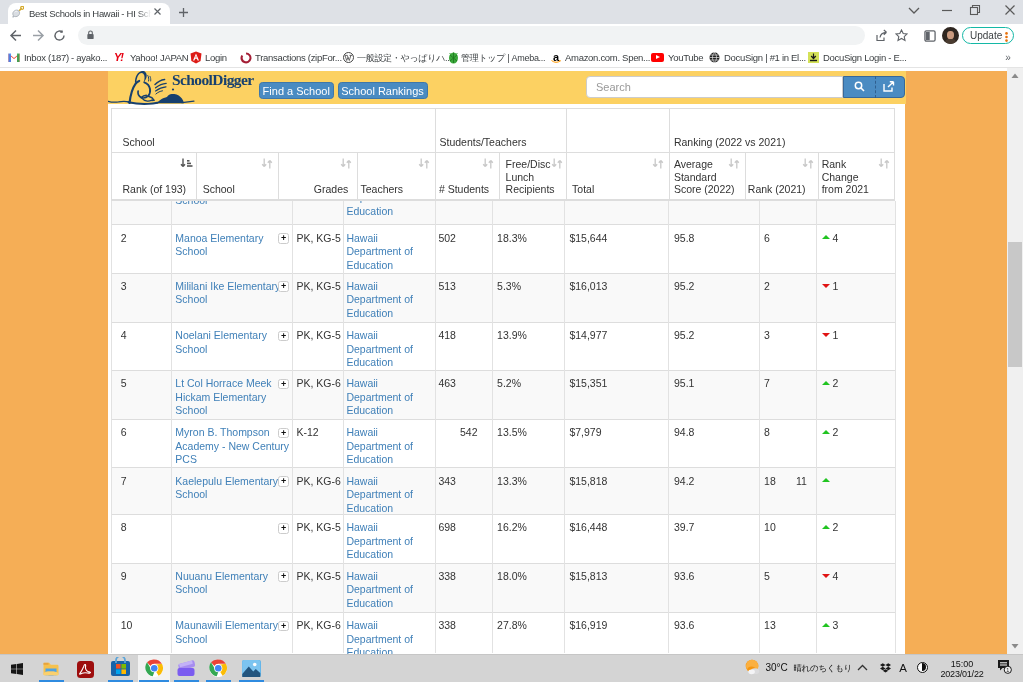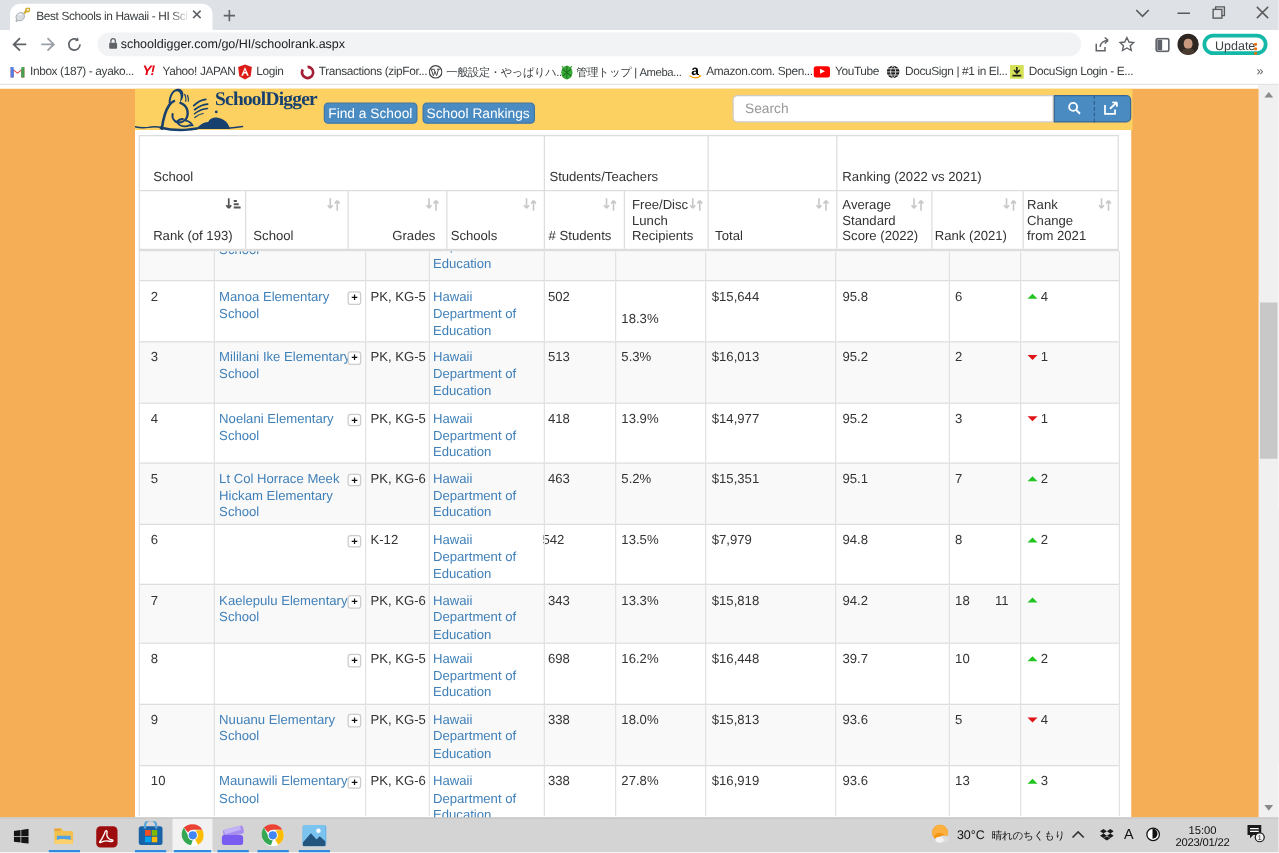--- a/index.html
+++ b/index.html
@@ -46,37 +46,36 @@
     </svg>
 <svg class="ic" style="left:53px;top:29px;" width="13" height="13" viewBox="0 0 13 13">
       <path d="M11 6.5 A4.5 4.5 0 1 1 9.5 3.2" stroke="#5f6368" stroke-width="1.4" fill="none"></path>
       <path d="M9.2 0.8 L9.8 3.6 L7 3.9 Z" fill="#5f6368"></path>
     </svg>
 <div class="abs" style="left:78px;top:26px;width:787px;height:19px;background:#f1f3f4;border-radius:10px;"></div>
 <svg class="ic" style="left:86px;top:30px;" width="9" height="10" viewBox="0 0 10 11">
       <rect x="1.5" y="4.5" width="7" height="5.5" rx="1" fill="#5f6368"></rect>
       <path d="M3 4.5 V3 a2 2 0 0 1 4 0 V4.5" fill="none" stroke="#5f6368" stroke-width="1.2"></path>
     </svg>
-<div class="abs" style="left:96.5px;top:29px;width:400px;height:14px;font-size:10px;color:#202124;line-height:14px;">schooldigger.com/go/HI/schoolrank.aspx</div>
 <svg class="ic" style="left:875px;top:29px;" width="14" height="13" viewBox="0 0 14 13">
       <path d="M2 6 V11.5 H9 V8.5" fill="none" stroke="#5f6368" stroke-width="1.2"></path>
       <path d="M5 8.5 C5.5 5 8 3.5 11.5 3.3 M11.5 3.3 L8.8 1 M11.5 3.3 L8.8 5.8" fill="none" stroke="#5f6368" stroke-width="1.2"></path>
     </svg>
 <svg class="ic" style="left:895px;top:29px;" width="13" height="13" viewBox="0 0 13 13">
       <path d="M6.5 1 L8.2 4.6 L12 5 L9.2 7.6 L10 11.4 L6.5 9.4 L3 11.4 L3.8 7.6 L1 5 L4.8 4.6 Z" fill="none" stroke="#5f6368" stroke-width="1.1"></path>
     </svg>
 <svg class="ic" style="left:924px;top:30px;" width="12" height="12" viewBox="0 0 13 13">
       <rect x="1" y="1" width="11" height="11" rx="1.5" fill="none" stroke="#60646a" stroke-width="1.4"></rect>
       <rect x="2" y="2" width="4.2" height="9" fill="#60646a"></rect>
     </svg>
 <div class="abs" style="left:942px;top:27px;width:17px;height:17px;border-radius:50%;background:#2e2620;overflow:hidden;">
       <div style="position:absolute;left:5px;top:3.5px;width:7px;height:8px;border-radius:45%;background:#c8997e;"></div>
       <div style="position:absolute;left:3px;top:11.5px;width:11px;height:6px;border-radius:4px 4px 0 0;background:#4a3b30;"></div>
     </div>
-<div class="abs" style="left:962px;top:27px;width:52px;height:16.5px;border:3px solid #14b8a6;border-radius:8.5px;background:#fff;font-size:10px;color:#3c4043;line-height:15px;text-align:left;"><span style="margin-left:7px;">Update</span><svg style="position:absolute;right:5px;top:3.5px;" width="3" height="10" viewBox="0 0 3 10">
+<div class="abs" style="left:962px;top:27px;width:52px;height:16.5px;border:1px solid #14b8a6;border-radius:8.5px;background:#fff;font-size:10px;color:#3c4043;line-height:15px;text-align:left;"><span style="margin-left:7px;">Update</span><svg style="position:absolute;right:5px;top:3.5px;" width="3" height="10" viewBox="0 0 3 10">
         <circle cx="1.5" cy="1.4" r="1.3" fill="#e8710a"></circle>
         <circle cx="1.5" cy="5" r="1.3" fill="#e8710a"></circle>
         <circle cx="1.5" cy="8.6" r="1.3" fill="#e8710a"></circle>
       </svg></div>
 <div class="abs" style="left:0;top:47px;width:1023px;height:21px;background:#fff;border-bottom:1px solid #e4e4e4;"></div>
 <svg class="ic" style="left:8px;top:52px;" width="12" height="11" viewBox="0 0 12 11">
       <path d="M0.5 10 V1.5 L6 6 L11.5 1.5 V10 H9 V4.5 L6 7 L3 4.5 V10 Z" fill="#ea4335"></path>
       <path d="M0.5 1.5 h2.5 v8.5 h-2.5 z" fill="#4285f4" opacity="0.9"></path>
       <path d="M9 1.5 h2.5 v8.5 h-2.5 z" fill="#34a853" opacity="0.9"></path>
     </svg>
@@ -181,21 +180,21 @@
 <div class="abs" style="left:110.5px;top:611.9px;width:784px;height:1px;background:#ddd;"></div>
 <div class="abs" style="left:175.3px;top:194.2px;width:110px;font-size:10.5px;line-height:13.5px;color:#4080b8;">School</div>
 <div class="abs" style="left:346.4px;top:177.7px;width:85px;font-size:10.5px;line-height:13.5px;color:#4080b8;white-space:nowrap;">Hawaii<br>Department of<br>Education</div>
 <div class="abs" style="left:120.7px;top:231.6px;width:40px;font-size:10.5px;line-height:13.5px;color:#333;">2</div>
 <div class="abs" style="left:175.3px;top:231.6px;width:116px;font-size:10.5px;line-height:13.5px;color:#4080b8;white-space:nowrap;">Manoa Elementary<br>School</div>
 <div class="abs" style="left:278.3px;top:233.2px;width:10.5px;height:10.5px;background:#fff;border:1px solid #ccc;border-radius:2.5px;"></div>
 <div class="abs" style="left:278.3px;top:233.2px;width:10.5px;height:10.5px;color:#111;font-size:9px;font-weight:bold;text-align:center;line-height:10px;">+</div>
 <div class="abs" style="left:296.4px;top:231.6px;width:46px;font-size:10.5px;line-height:13.5px;color:#333;">PK, KG-5</div>
 <div class="abs" style="left:346.4px;top:231.6px;width:85px;font-size:10.5px;line-height:13.5px;color:#4080b8;white-space:nowrap;">Hawaii<br>Department of<br>Education</div>
 <div class="abs" style="left:438.4px;top:231.6px;width:50px;font-size:10.5px;line-height:13.5px;color:#333;">502</div>
-<div class="abs" style="left:497.1px;top:231.6px;width:60px;font-size:10.5px;line-height:13.5px;color:#333;margin-top:17px;">18.3%</div>
+<div class="abs" style="left:497.1px;top:231.6px;width:60px;font-size:10.5px;line-height:13.5px;color:#333;">18.3%</div>
 <div class="abs" style="left:569.4px;top:231.6px;width:90px;font-size:10.5px;line-height:13.5px;color:#333;">$15,644</div>
 <div class="abs" style="left:674px;top:231.6px;width:60px;font-size:10.5px;line-height:13.5px;color:#333;">95.8</div>
 <div class="abs" style="left:764.1px;top:231.6px;width:40px;font-size:10.5px;line-height:13.5px;color:#333;">6</div>
 <div class="abs" style="left:821.8px;top:235.4px;width:0;height:0;border-left:4px solid transparent;border-right:4px solid transparent;border-bottom:4.5px solid #21c421;"></div>
 <div class="abs" style="left:832.6px;top:231.6px;width:30px;font-size:10.5px;line-height:13.5px;color:#333;">4</div>
 <div class="abs" style="left:120.7px;top:279.7px;width:40px;font-size:10.5px;line-height:13.5px;color:#333;">3</div>
 <div class="abs" style="left:175.3px;top:279.7px;width:116px;font-size:10.5px;line-height:13.5px;color:#4080b8;white-space:nowrap;">Mililani Ike Elementary<br>School</div>
 <div class="abs" style="left:278.3px;top:281.3px;width:10.5px;height:10.5px;background:#fff;border:1px solid #ccc;border-radius:2.5px;"></div>
 <div class="abs" style="left:278.3px;top:281.3px;width:10.5px;height:10.5px;color:#111;font-size:9px;font-weight:bold;text-align:center;line-height:10px;">+</div>
 <div class="abs" style="left:296.4px;top:279.7px;width:46px;font-size:10.5px;line-height:13.5px;color:#333;">PK, KG-5</div>
@@ -227,25 +226,26 @@
 <div class="abs" style="left:296.4px;top:377.2px;width:46px;font-size:10.5px;line-height:13.5px;color:#333;">PK, KG-6</div>
 <div class="abs" style="left:346.4px;top:377.2px;width:85px;font-size:10.5px;line-height:13.5px;color:#4080b8;white-space:nowrap;">Hawaii<br>Department of<br>Education</div>
 <div class="abs" style="left:438.4px;top:377.2px;width:50px;font-size:10.5px;line-height:13.5px;color:#333;">463</div>
 <div class="abs" style="left:497.1px;top:377.2px;width:60px;font-size:10.5px;line-height:13.5px;color:#333;">5.2%</div>
 <div class="abs" style="left:569.4px;top:377.2px;width:90px;font-size:10.5px;line-height:13.5px;color:#333;">$15,351</div>
 <div class="abs" style="left:674px;top:377.2px;width:60px;font-size:10.5px;line-height:13.5px;color:#333;">95.1</div>
 <div class="abs" style="left:764.1px;top:377.2px;width:40px;font-size:10.5px;line-height:13.5px;color:#333;">7</div>
 <div class="abs" style="left:821.8px;top:381.0px;width:0;height:0;border-left:4px solid transparent;border-right:4px solid transparent;border-bottom:4.5px solid #21c421;"></div>
 <div class="abs" style="left:832.6px;top:377.2px;width:30px;font-size:10.5px;line-height:13.5px;color:#333;">2</div>
 <div class="abs" style="left:120.7px;top:426.2px;width:40px;font-size:10.5px;line-height:13.5px;color:#333;">6</div>
+<div class="abs" style="left:175.3px;top:426.2px;width:116px;font-size:10.5px;line-height:13.5px;color:#4080b8;white-space:nowrap;">Myron B. Thompson<br>Academy - New Century<br>PCS</div>
 <div class="abs" style="left:278.3px;top:427.8px;width:10.5px;height:10.5px;background:#fff;border:1px solid #ccc;border-radius:2.5px;"></div>
 <div class="abs" style="left:278.3px;top:427.8px;width:10.5px;height:10.5px;color:#111;font-size:9px;font-weight:bold;text-align:center;line-height:10px;">+</div>
 <div class="abs" style="left:296.4px;top:426.2px;width:46px;font-size:10.5px;line-height:13.5px;color:#333;">K-12</div>
 <div class="abs" style="left:346.4px;top:426.2px;width:85px;font-size:10.5px;line-height:13.5px;color:#4080b8;white-space:nowrap;">Hawaii<br>Department of<br>Education</div>
-<div class="abs" style="left:434px;top:426.2px;width:50px;font-size:10.5px;line-height:13.5px;color:#333;">542</div>
+<div class="abs" style="left:460px;top:426.2px;width:50px;font-size:10.5px;line-height:13.5px;color:#333;">542</div>
 <div class="abs" style="left:497.1px;top:426.2px;width:60px;font-size:10.5px;line-height:13.5px;color:#333;">13.5%</div>
 <div class="abs" style="left:569.4px;top:426.2px;width:90px;font-size:10.5px;line-height:13.5px;color:#333;">$7,979</div>
 <div class="abs" style="left:674px;top:426.2px;width:60px;font-size:10.5px;line-height:13.5px;color:#333;">94.8</div>
 <div class="abs" style="left:764.1px;top:426.2px;width:40px;font-size:10.5px;line-height:13.5px;color:#333;">8</div>
 <div class="abs" style="left:821.8px;top:430.0px;width:0;height:0;border-left:4px solid transparent;border-right:4px solid transparent;border-bottom:4.5px solid #21c421;"></div>
 <div class="abs" style="left:832.6px;top:426.2px;width:30px;font-size:10.5px;line-height:13.5px;color:#333;">2</div>
 <div class="abs" style="left:120.7px;top:474.5px;width:40px;font-size:10.5px;line-height:13.5px;color:#333;">7</div>
 <div class="abs" style="left:175.3px;top:474.5px;width:116px;font-size:10.5px;line-height:13.5px;color:#4080b8;white-space:nowrap;">Kaelepulu Elementary<br>School</div>
 <div class="abs" style="left:278.3px;top:476.1px;width:10.5px;height:10.5px;background:#fff;border:1px solid #ccc;border-radius:2.5px;"></div>
 <div class="abs" style="left:278.3px;top:476.1px;width:10.5px;height:10.5px;color:#111;font-size:9px;font-weight:bold;text-align:center;line-height:10px;">+</div>
@@ -323,21 +323,21 @@
 <div class="abs" style="left:566.0px;top:151.5px;width:1px;height:47.3px;background:#ddd;"></div>
 <div class="abs" style="left:668.6px;top:151.5px;width:1px;height:47.3px;background:#ddd;"></div>
 <div class="abs" style="left:744.5px;top:151.5px;width:1px;height:47.3px;background:#ddd;"></div>
 <div class="abs" style="left:818.4px;top:151.5px;width:1px;height:47.3px;background:#ddd;"></div>
 <div class="abs" style="left:110.5px;top:108px;width:1px;height:92.8px;background:#ddd;"></div>
 <div class="abs" style="left:893.5px;top:108px;width:1px;height:92.8px;background:#ddd;"></div>
 <div class="abs" style="left:110.5px;top:198.8px;width:784px;height:2px;background:#ddd;"></div>
 <div class="abs" style="left:122.5px;top:183.3px;font-size:10.5px;color:#333;line-height:12.5px;">Rank (of 193)</div>
 <div class="abs" style="left:202.7px;top:183.3px;font-size:10.5px;color:#333;line-height:12.5px;">School</div>
 <div class="abs" style="left:281.8px;top:183.3px;font-size:10.5px;color:#333;line-height:12.5px;padding-left:32px;">Grades</div>
-<div class="abs" style="left:360.5px;top:183.3px;font-size:10.5px;color:#333;line-height:12.5px;">Schools</div>
+<div class="abs" style="left:360.5px;top:183.3px;font-size:10.5px;color:#333;line-height:12.5px;">Teachers</div>
 <div class="abs" style="left:438.9px;top:183.3px;font-size:10.5px;color:#333;line-height:12.5px;"># Students</div>
 <div class="abs" style="left:505.6px;top:158.3px;width:58px;font-size:10.5px;color:#333;line-height:12.6px;">Free/Disc<br>Lunch<br>Recipients</div>
 <div class="abs" style="left:572.1px;top:183.3px;font-size:10.5px;color:#333;line-height:12.5px;">Total</div>
 <div class="abs" style="left:673.9px;top:158.3px;width:70px;font-size:10.5px;color:#333;line-height:12.6px;">Average<br>Standard<br>Score (2022)</div>
 <div class="abs" style="left:747.8px;top:183.3px;font-size:10.5px;color:#333;line-height:12.5px;">Rank (2021)</div>
 <div class="abs" style="left:821.7px;top:158.3px;width:60px;font-size:10.5px;color:#333;line-height:12.6px;">Rank<br>Change<br>from 2021</div>
 <svg class="ic" style="left:180.0px;top:157.5px;" width="13" height="11" viewBox="0 0 13 11">
 <path d="M3 0.5 V8.5 M3 8.5 L1 6.2 M3 8.5 L5 6.2" stroke="#555" stroke-width="1.4" fill="none"></path>
 <rect x="7" y="2" width="2.5" height="1.6" fill="#555"></rect>
       <rect x="7" y="4.6" width="4" height="1.6" fill="#555"></rect>

